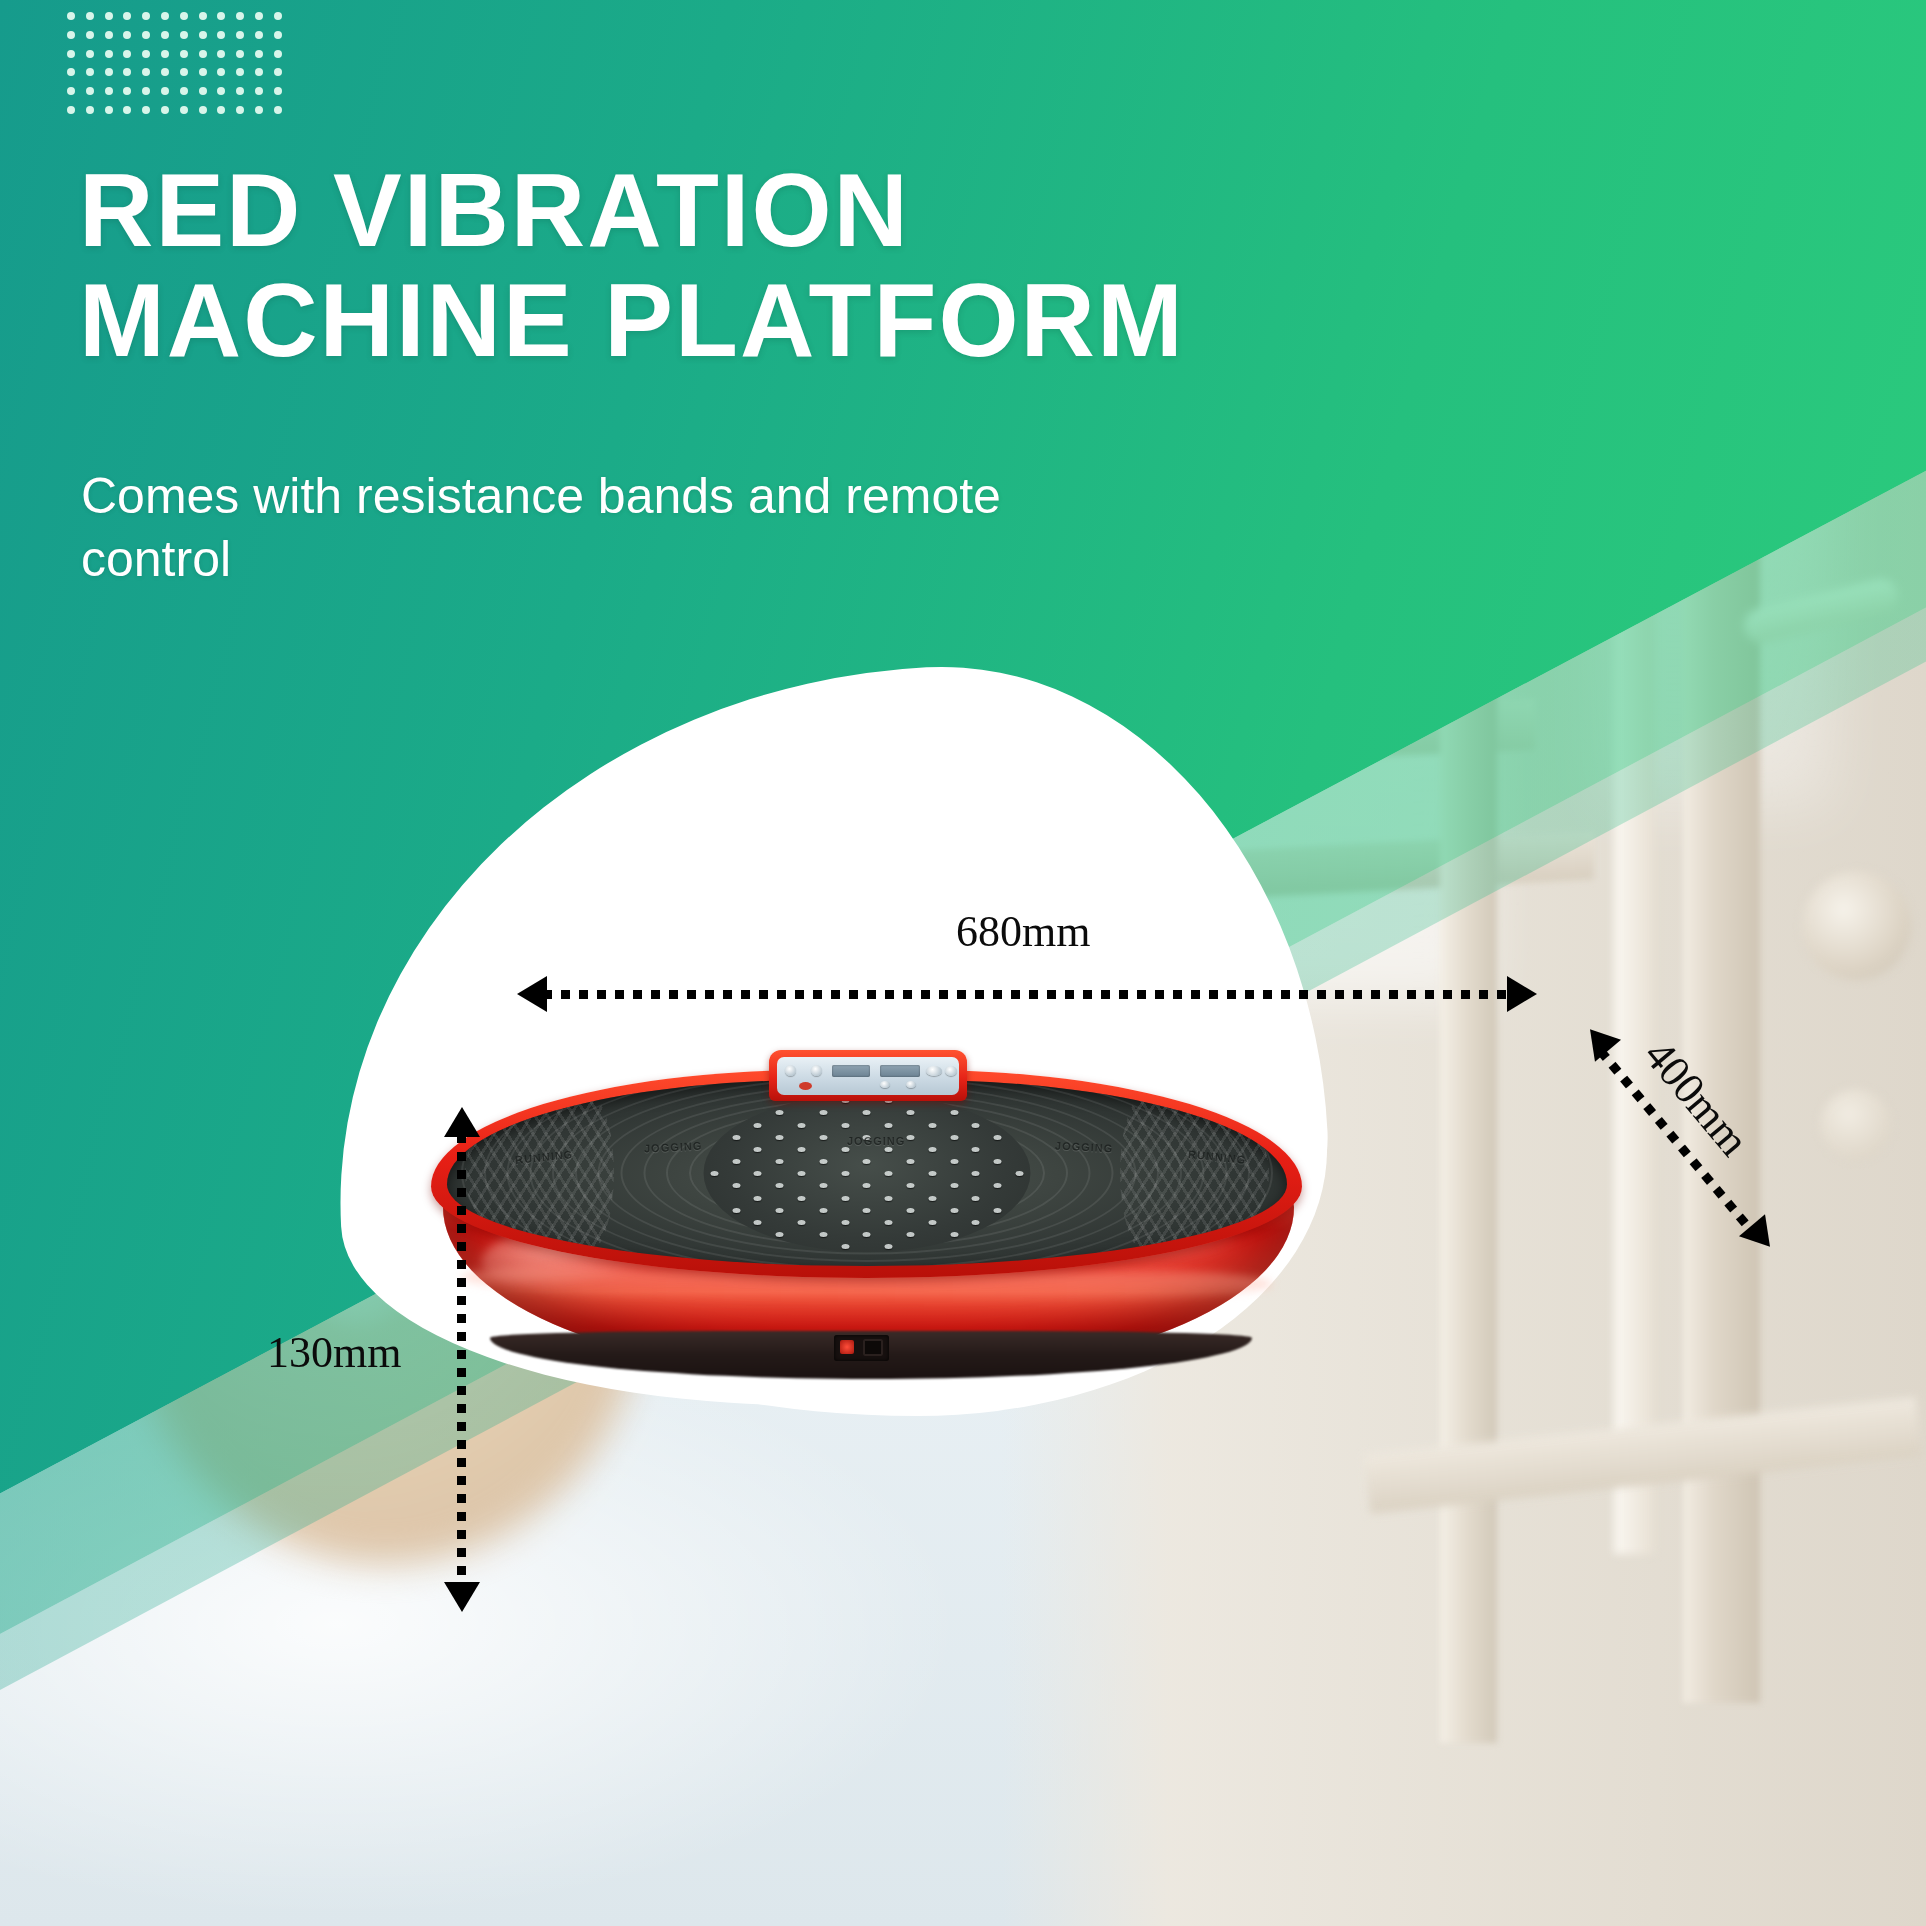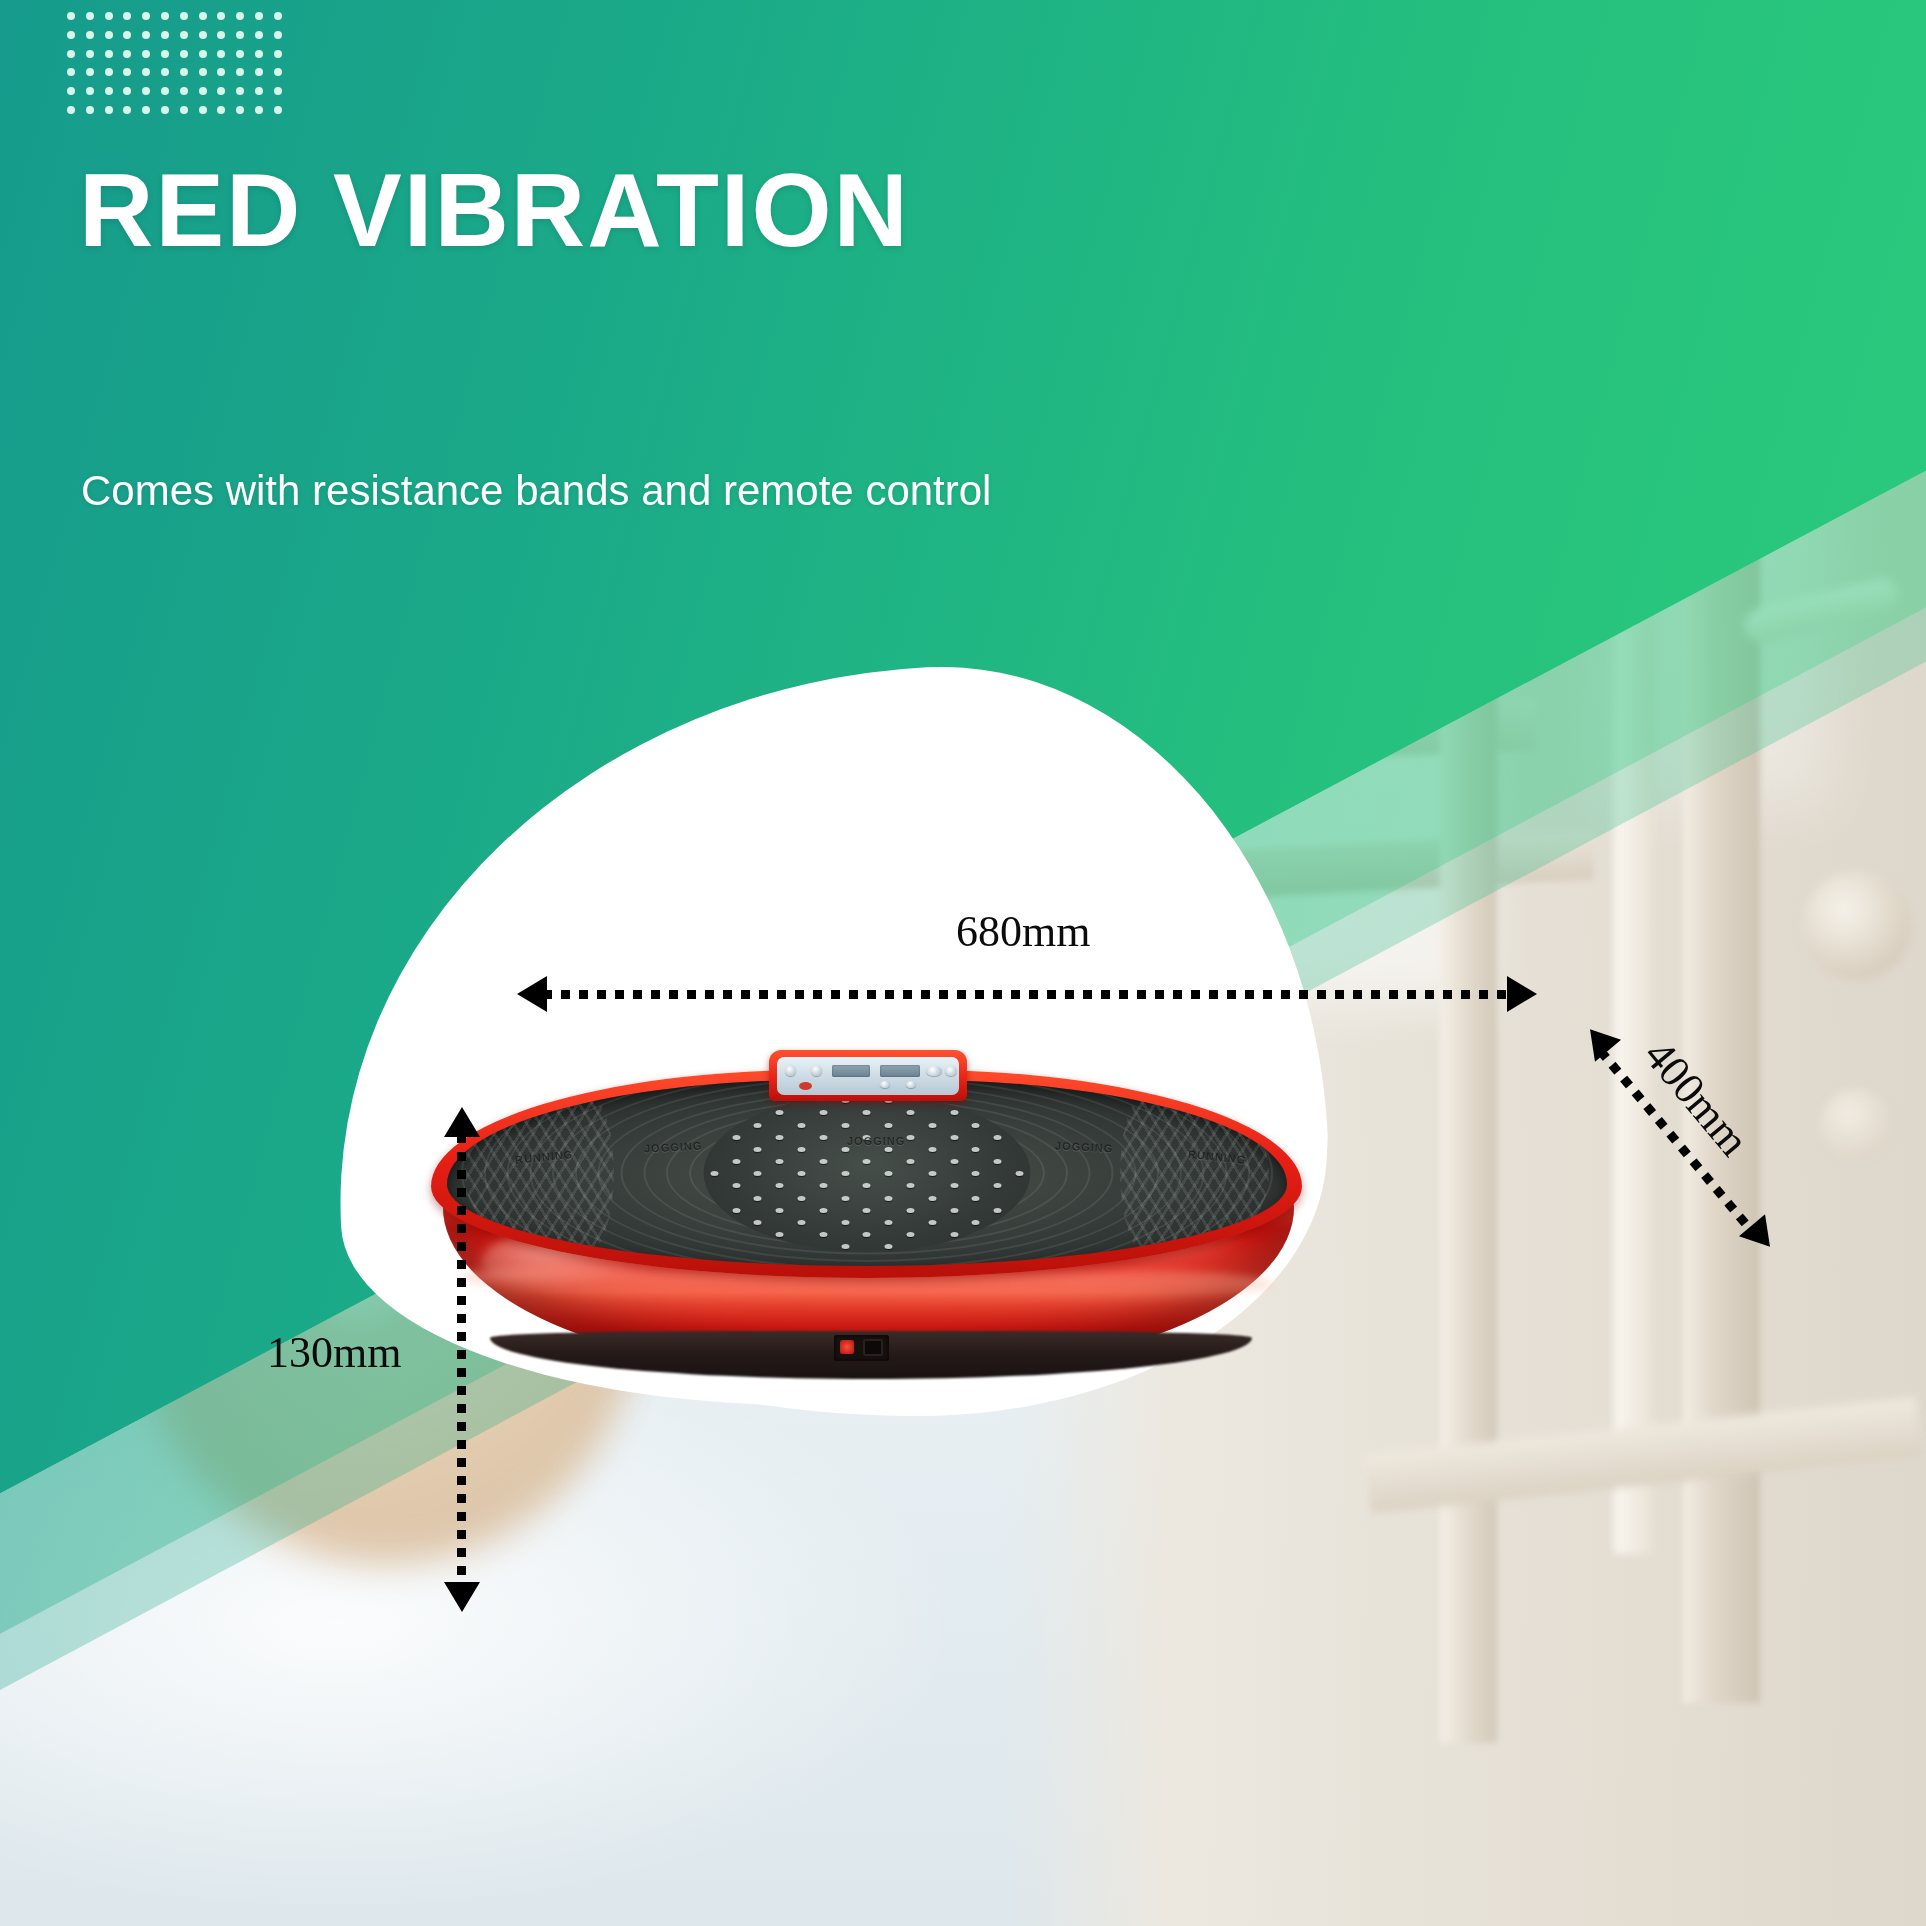--- a/index.html
+++ b/index.html
@@ -160,21 +160,21 @@
     text-transform:uppercase;
     text-shadow:0 2px 6px rgba(0,60,45,.18);
   }
   .headline .l2 { display:block; }
 
   .subhead {
     position:absolute;
     left:81px; top:465px;
     width:970px;
     color:#ffffff;
-    font-size:42px;
+    font-size:50px;
     line-height:1.26;
     font-weight:normal;
     text-shadow:0 1px 4px rgba(0,60,45,.16);
   }
 
   
   .blob {
     position:absolute;
     left:332px; top:673px;
     width:990px; height:733px;
@@ -515,20 +515,21 @@
       <span class="dot" style="left: 113px; top: 94px; background: rgb(216, 245, 234);"></span>
       <span class="dot" style="left: 132px; top: 94px; background: rgb(216, 245, 234);"></span>
       <span class="dot" style="left: 150px; top: 94px; background: rgb(216, 245, 234);"></span>
       <span class="dot" style="left: 169px; top: 94px; background: rgb(216, 245, 234);"></span>
       <span class="dot" style="left: 188px; top: 94px; background: rgb(216, 245, 234);"></span>
       <span class="dot" style="left: 207px; top: 94px; background: rgb(216, 245, 234);"></span>
     </div>
 
   <h1 class="headline">
     <span>RED VIBRATION</span>
+    <span class="l2">MACHINE PLATFORM</span>
   </h1>
 
   <p class="subhead">Comes with resistance bands and remote control</p>
 
   <div class="blob"></div>
   <div class="blob2"></div>
 
   <div class="product">
 
     <div class="prod-body"></div>

